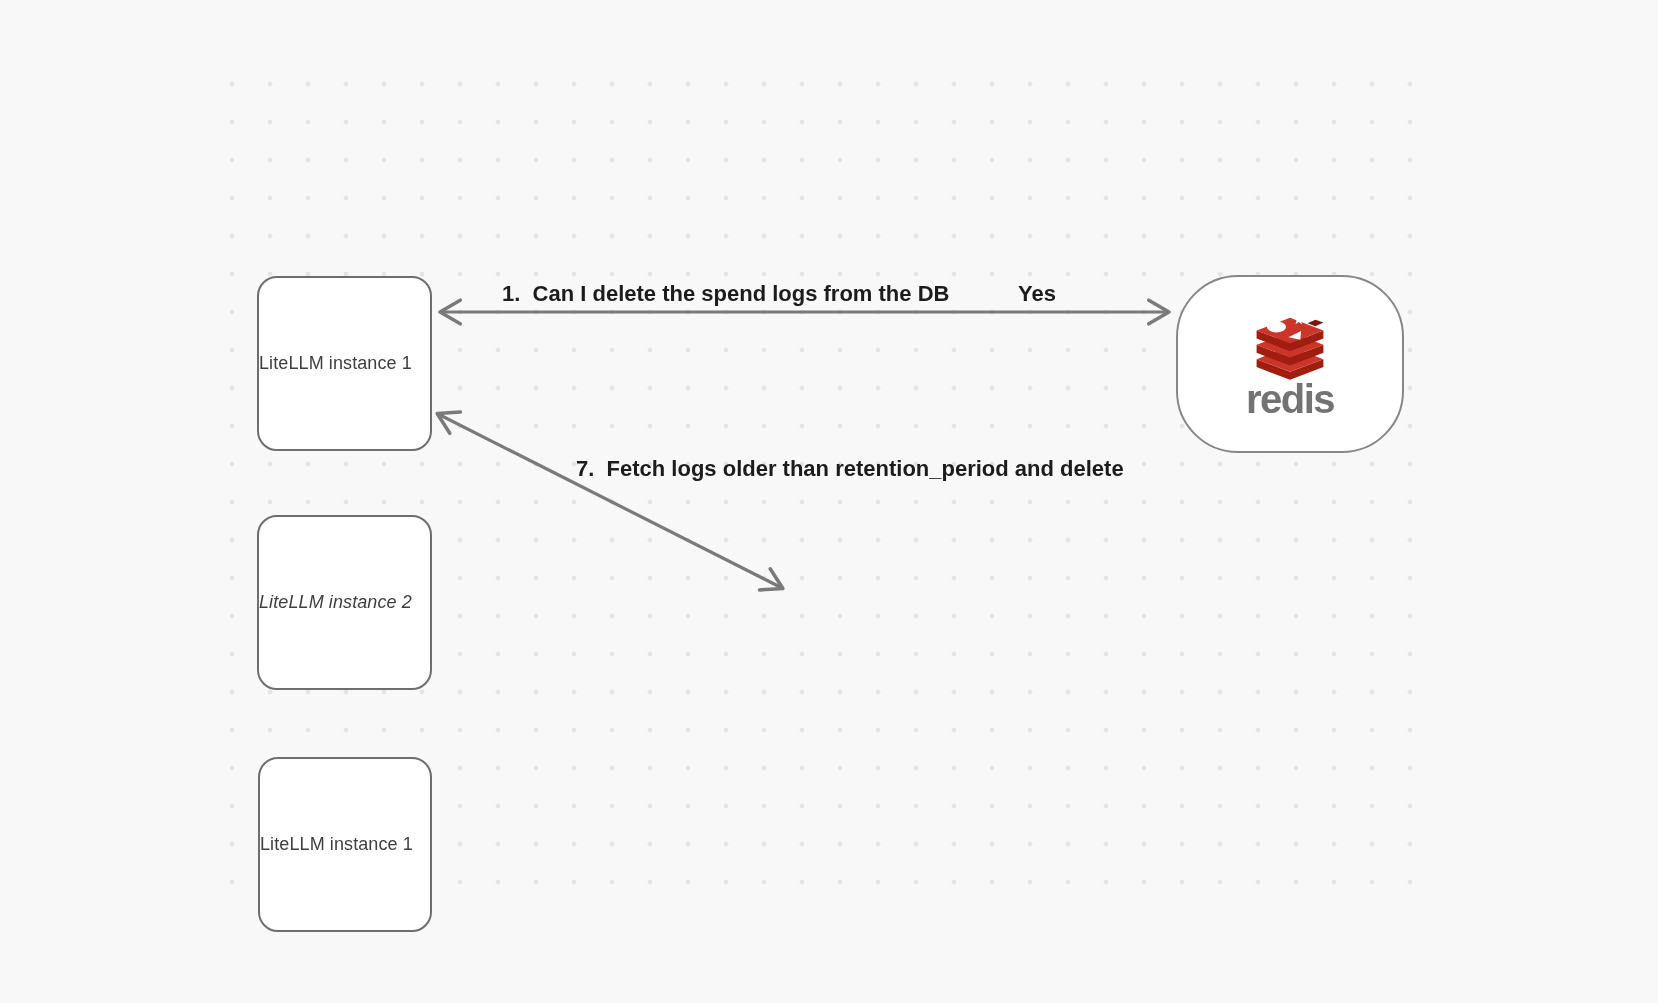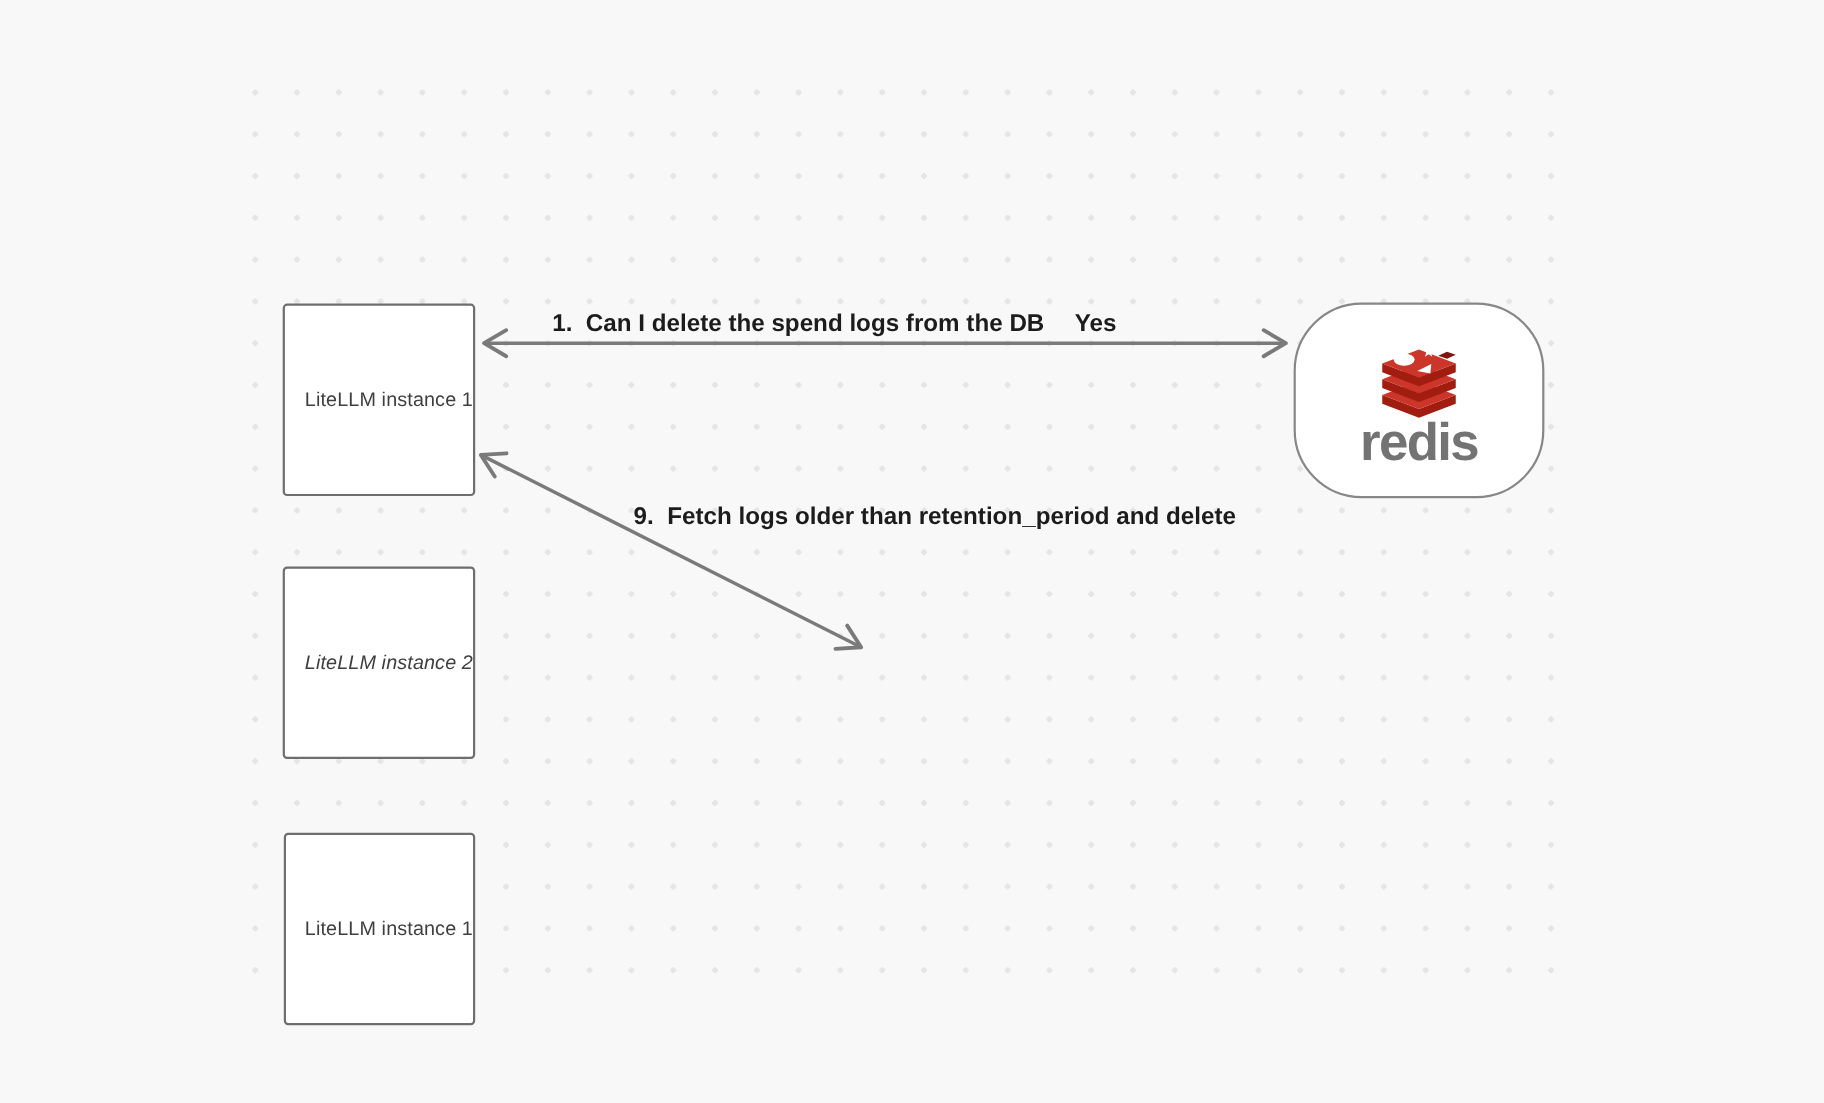--- a/index.html
+++ b/index.html
@@ -9,51 +9,51 @@
     font-family:"Liberation Sans",sans-serif;
     padding-left:45px;
   }
   .dotgrid{
     position:absolute;left:213px;top:65px;width:1206px;height:824px;
     background-image:radial-gradient(circle,#e5e5e5 2.3px,rgba(0,0,0,0) 2.7px);
     background-size:38px 38px;
   }
   .node{
     position:absolute;background:#ffffff;border:2.5px solid #6e6e6e;
-    border-radius:4px;display:flex;align-items:center;justify-content:flex-end;
+    border-radius:20px;display:flex;align-items:center;justify-content:flex-start;
     box-sizing:border-box;
   }
   .node .node-label{
     font-size:18px;color:#3f3f3f;letter-spacing:.1px;
   }
   #instance1{left:257px;top:276px;width:175px;height:175px;}
   #instance2{left:257px;top:515px;width:175px;height:175px;font-style:italic;}
   #instance3{left:258px;top:757px;width:174px;height:175px;}
   #redisNode{
     position:absolute;left:1176px;top:275px;width:228px;height:178px;
     background:#ffffff;border:2.5px solid #878787;border-radius:62px;
     box-sizing:border-box;
   }
   #redisLogo{position:absolute;left:50%;top:36px;transform:translateX(-50%);width:84px;height:70px;}
   .redis-wordmark{
     position:absolute;left:0;top:102px;width:100%;text-align:center;
-    font-size:48px;font-weight:700;color:#737373;letter-spacing:-1.5px;line-height:1;
+    font-size:40px;font-weight:700;color:#737373;letter-spacing:-1.5px;line-height:1;
   }
   #dbGroup{position:absolute;left:798px;top:515px;width:180px;height:178px;}
   #cylinder{position:absolute;left:0;top:0;width:180px;height:178px;}
   #elephant{position:absolute;left:14px;top:65px;width:75px;height:78px;}
   .db-label{
     position:absolute;left:86px;top:80px;font-size:48px;color:#272727;line-height:1;
   }
   .edge-label{
     position:absolute;font-weight:700;font-size:22px;color:#1c1c1c;
     white-space:pre;line-height:1.2;
   }
   #edgeLabelQuestion{left:502px;top:281px;}
-  #edgeLabelYes{left:977px;top:281px;}
+  #edgeLabelYes{left:1018px;top:281px;}
   #edgeLabelFetch{left:576px;top:456px;}
   #edgesLayer{position:absolute;left:0;top:0;width:1658px;height:1003px;}
 </style>
 </head>
 <body>
 
 <div id="canvas">
 
   <div class="dotgrid"></div>
 
@@ -62,21 +62,21 @@
       <marker id="ah" viewBox="0 0 9 9" markerWidth="9" markerHeight="9" refX="7.5" refY="4.5" orient="auto-start-reverse">
         <path d="M1.5,0.8 L7.8,4.5 L1.5,8.2" fill="none" stroke="#7a7a7a" stroke-width="1.1" stroke-linecap="round" stroke-linejoin="round"></path>
       </marker>
     </defs>
     <path d="M441,312 L1168,312" fill="none" stroke="#7a7a7a" stroke-width="3.2" stroke-linecap="round" marker-start="url(#ah)" marker-end="url(#ah)"></path>
     <path d="M438,414 L782,588" fill="none" stroke="#7a7a7a" stroke-width="3.2" stroke-linecap="round" marker-start="url(#ah)" marker-end="url(#ah)"></path>
   </svg>
 
   <div class="edge-label" id="edgeLabelQuestion">1.  Can I delete the spend logs from the DB</div>
   <div class="edge-label" id="edgeLabelYes">Yes</div>
-  <div class="edge-label" id="edgeLabelFetch">9.  Fetch logs older than retention_period and delete</div>
+  <div class="edge-label" id="edgeLabelFetch">7.  Fetch logs older than retention_period and delete</div>
 
   <div class="node" id="instance1">
     <span class="node-label">LiteLLM instance 1</span>
   </div>
   <div class="node" id="instance2">
     <span class="node-label">LiteLLM instance 2</span>
   </div>
   <div class="node" id="instance3">
     <span class="node-label">LiteLLM instance 1</span>
   </div>

